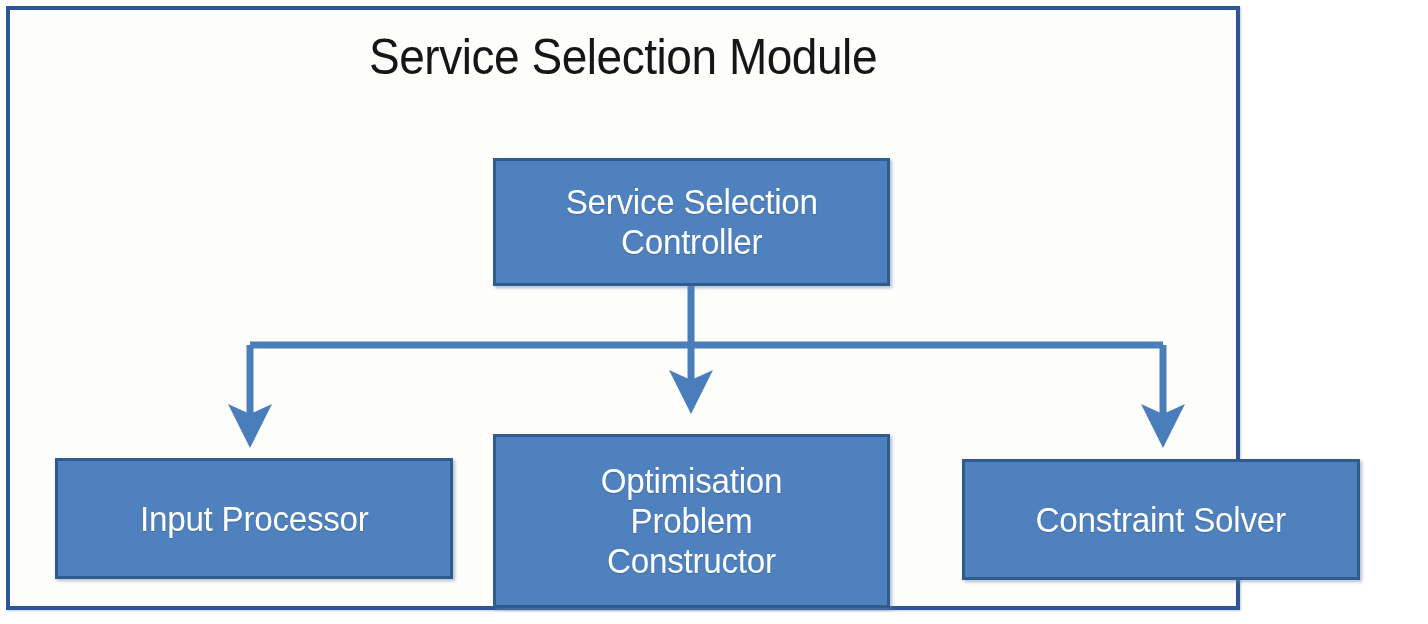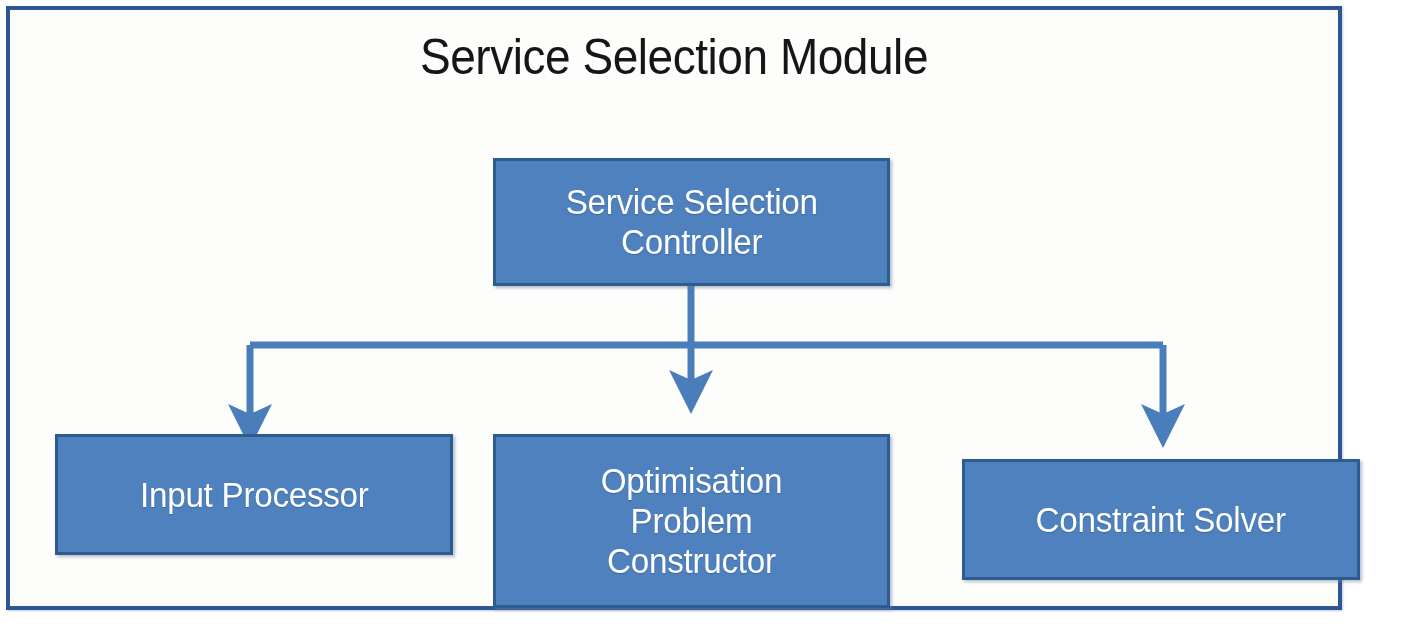--- a/index.html
+++ b/index.html
@@ -18,21 +18,21 @@
     height: 624px;
     overflow: hidden;
     background: #ffffff;
   }
 
   
   .panel {
     position: absolute;
     left: 6px;
     top: 6px;
-    width: 1336px;
+    width: 1234px;
     height: 604px;
     box-sizing: border-box;
     background: #FDFDFC;
     border: 4px solid #2E5596;
     box-shadow: 1px 1px 2px rgba(120,140,170,0.45);
   }
 
   
   .diagram-title {
     position: absolute;
@@ -84,21 +84,21 @@
     text-shadow: 0 1px 1px rgba(30,60,100,0.35);
     white-space: pre-line;
     padding: 0 8px;
   }
 
   
   #node-controller {
     left: 493px;  top: 158px;  width: 397px;  height: 128px;
   }
   #node-input-processor {
-    left: 55px;   top: 434px;  width: 398px;  height: 121px;
+    left: 55px;   top: 458px;  width: 398px;  height: 121px;
   }
   #node-optimisation {
     left: 493px;  top: 414px;  width: 397px;  height: 174px; margin-top: 20px;
   }
   #node-constraint-solver {
     left: 962px;  top: 459px;  width: 398px;  height: 121px;
   }
 </style>
 </head>
 <body>

